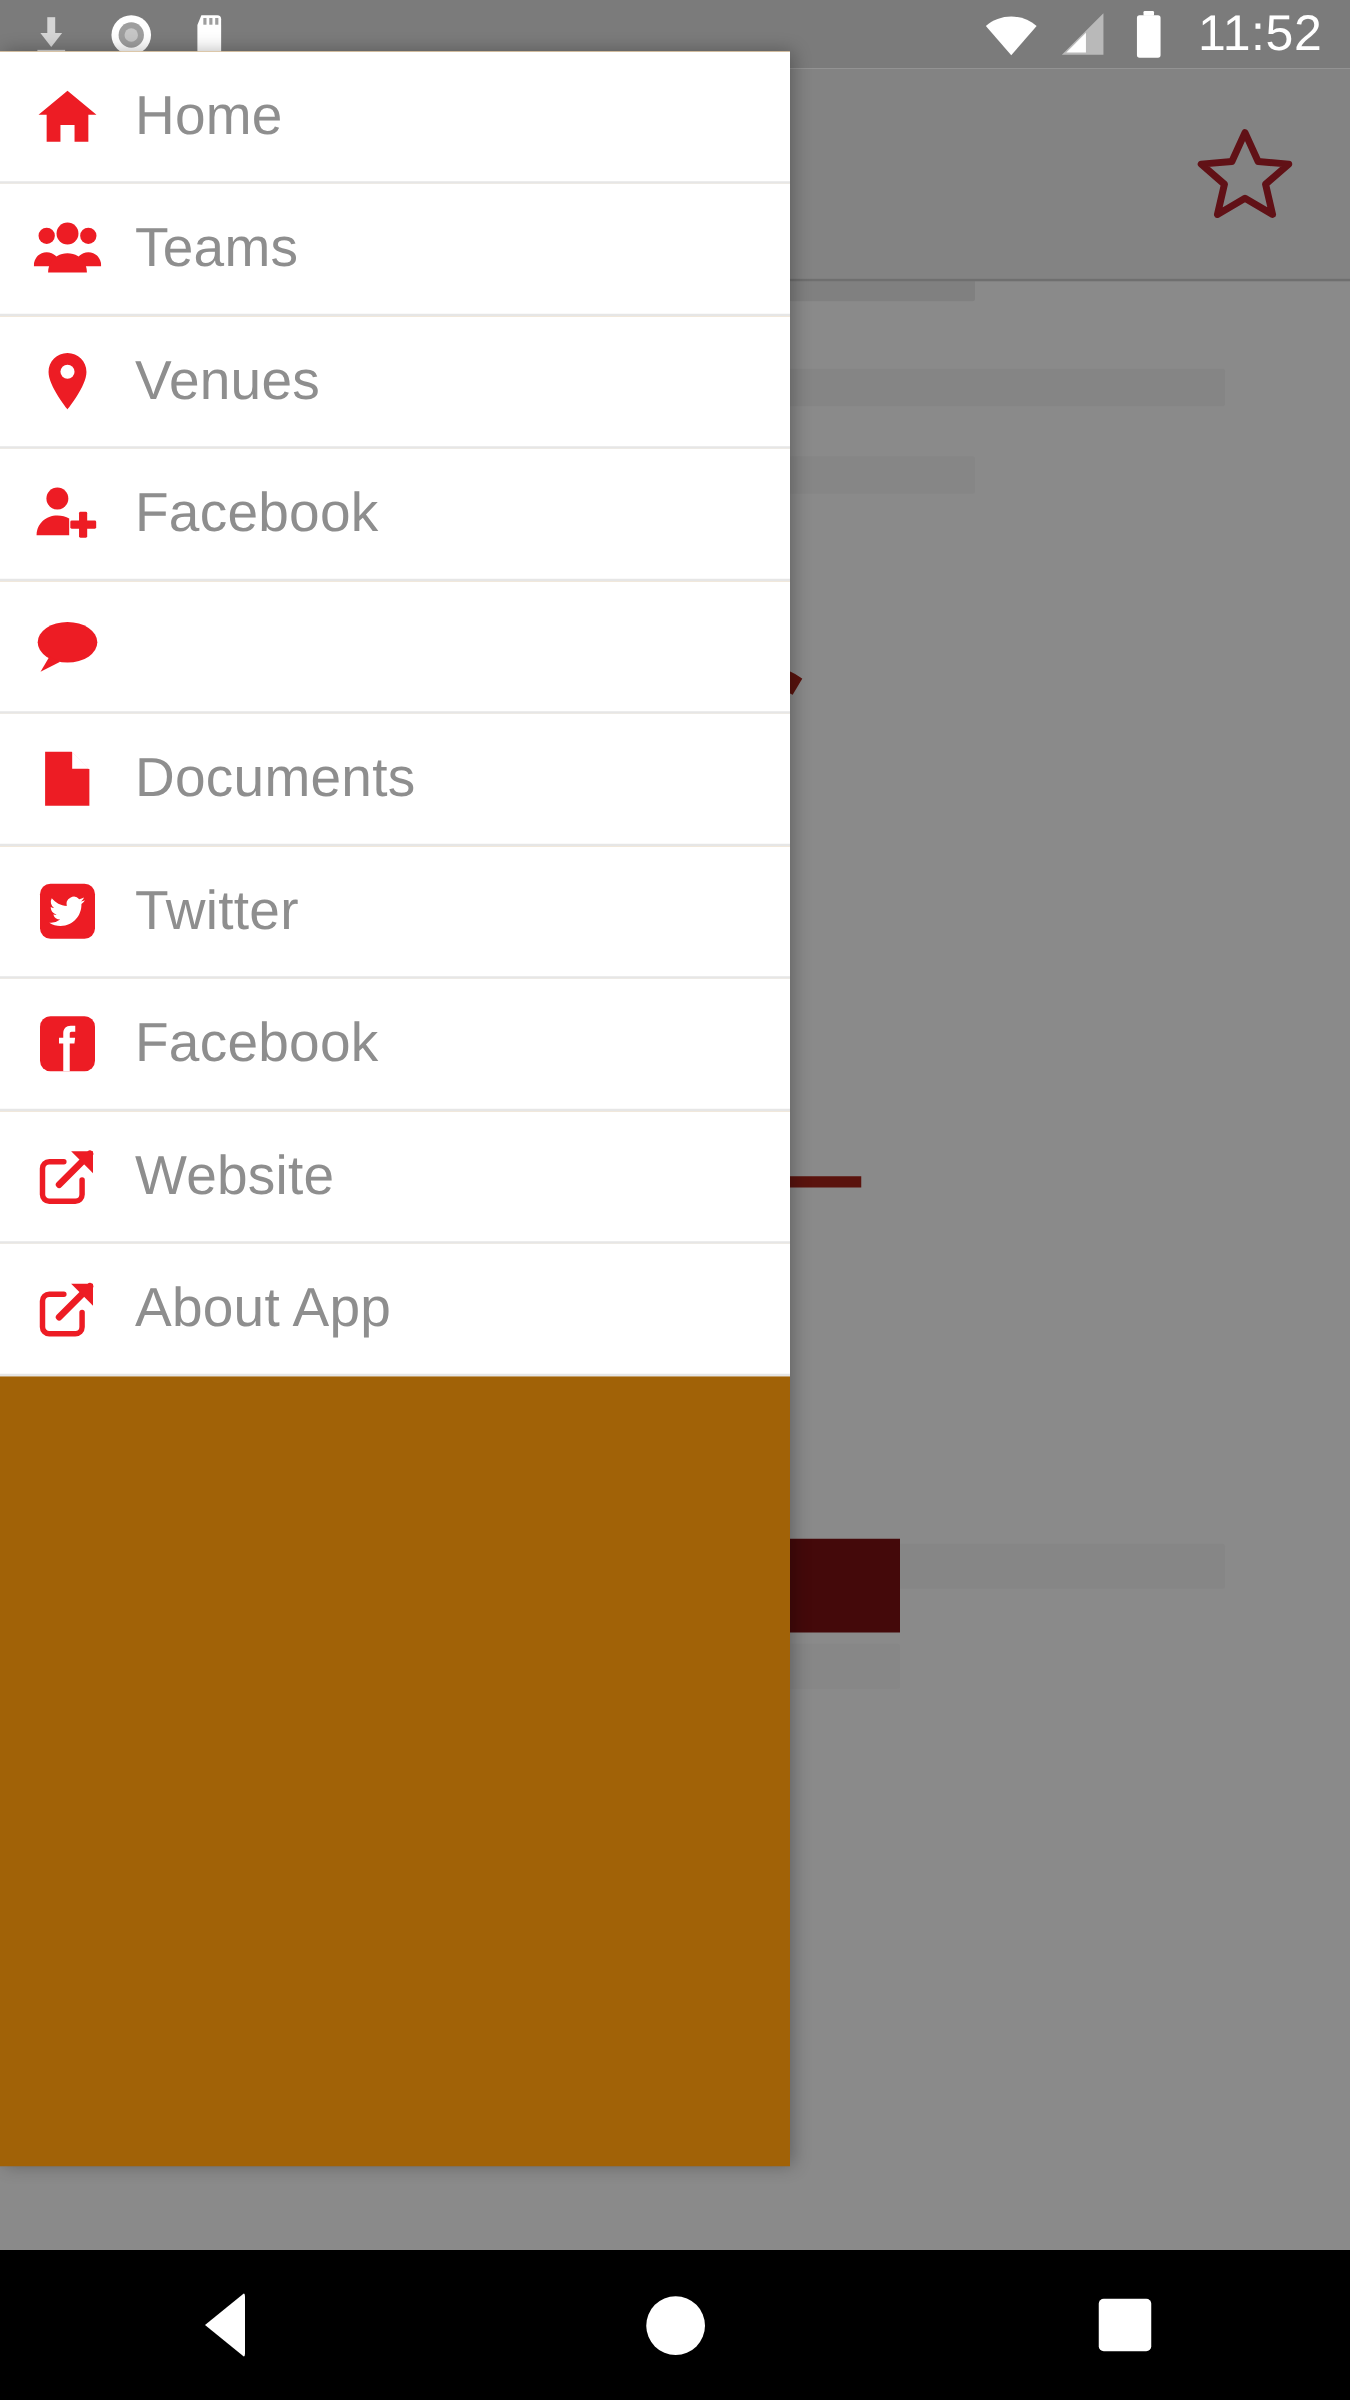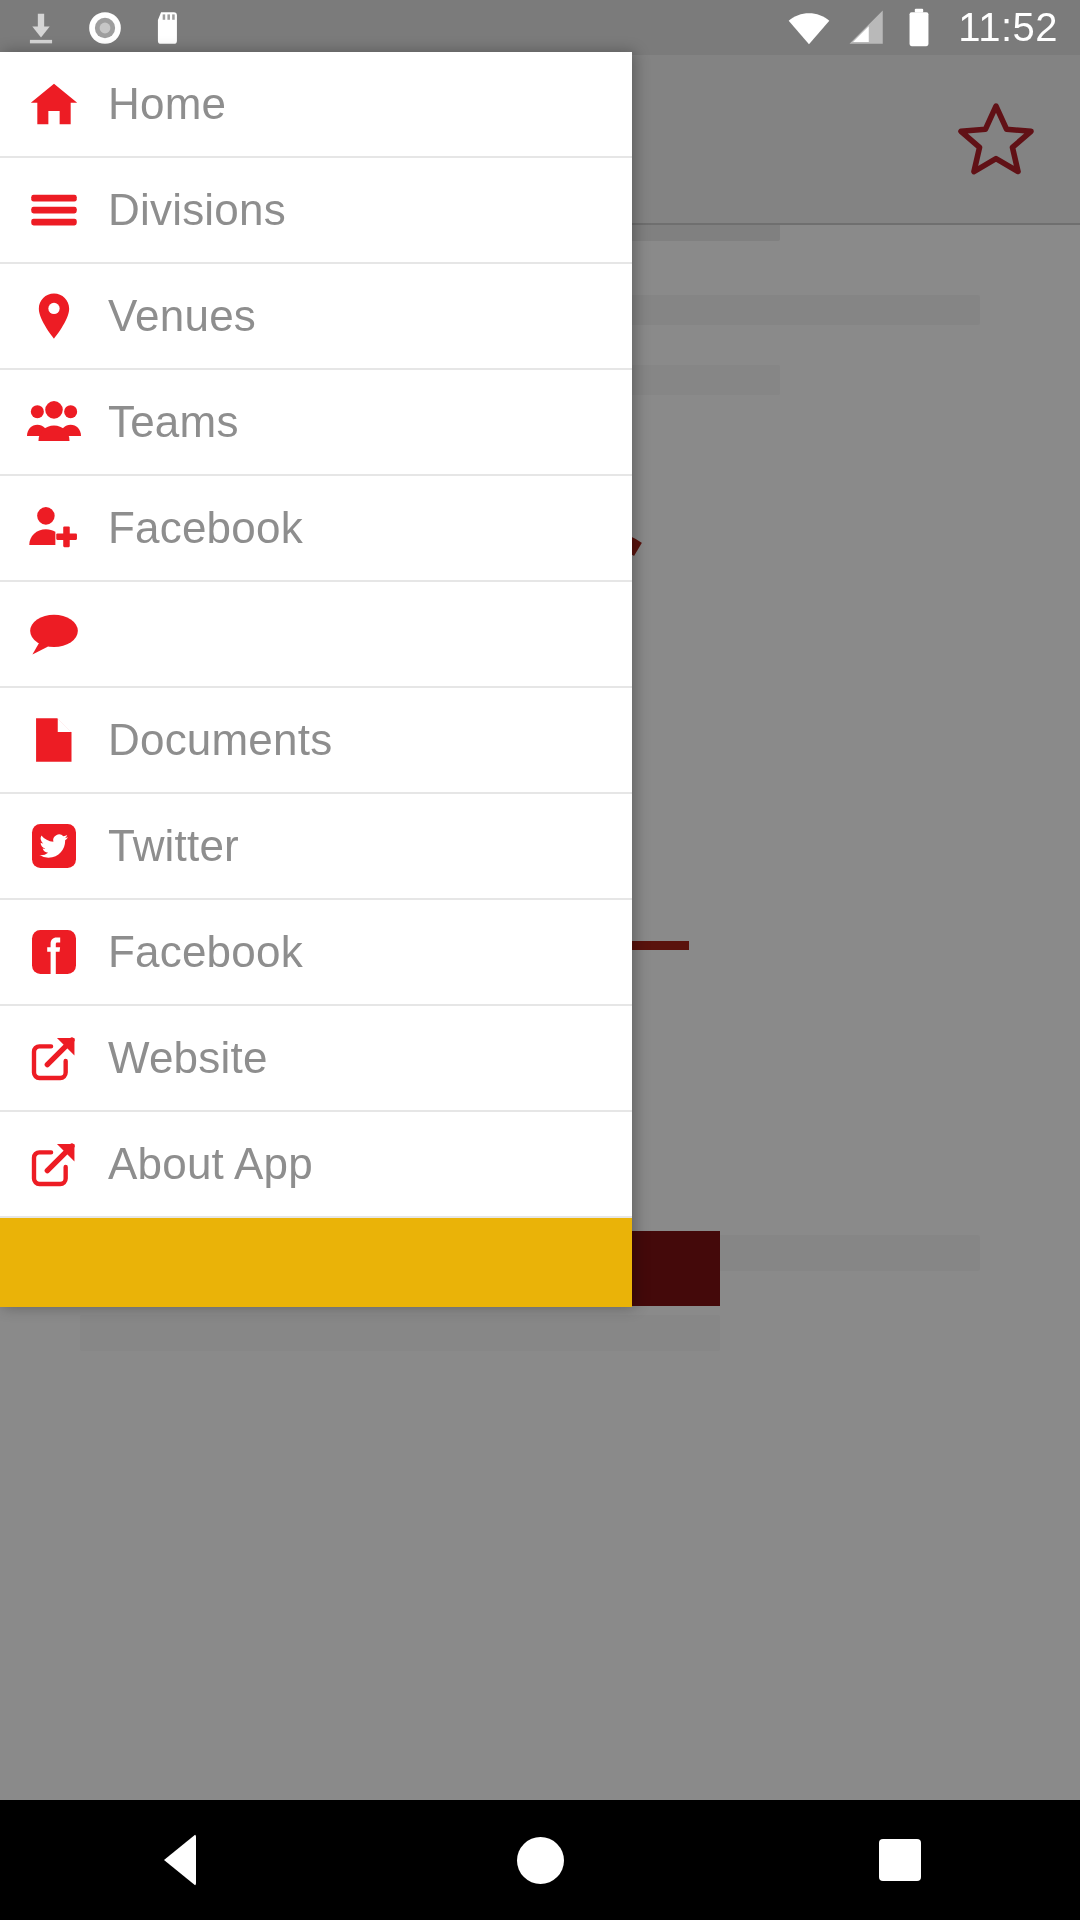--- a/index.html
+++ b/index.html
@@ -80,22 +80,22 @@
     background:#7b7b7b; display:flex; align-items:center;
     padding:0 22px; z-index:40;
   }
   #sb-left{ display:flex; align-items:center; gap:26px; }
   #sb-right{ margin-left:auto; display:flex; align-items:center; gap:14px; }
   #sb-clock{ color:#fff; font-size:40px; letter-spacing:.5px; margin-left:22px; }
   .sb-ic{ display:block; }
 
   
   #drawer{
-    position:absolute; left:0; top:52px; width:632px; height:1255px;
-    background:#eab308; z-index:50;
+    position:absolute; left:0; top:41px; width:632px; height:1692px;
+    background:#a16207; z-index:50;
     box-shadow:3px 0 14px rgba(0,0,0,.30);
     overflow:hidden;
   }
   .nav-item{
     position:relative; height:106px; width:100%;
     display:flex; align-items:center;
     border-bottom:2px solid #e6e6e6;
     background:#fff;
   }
   .nav-item:last-of-type{ border-bottom:2px solid #e6e6e6; }
@@ -216,55 +216,45 @@
 
     <div class="nav-item">
       <span class="nav-ic">
         <svg width="52" height="52" viewBox="0 0 24 24" fill="#ed1c24">
           <path d="M12 2.6 1.3 11.4h3v10h5.1v-6.2h5.2v6.2h5.1v-10h3z"></path>
         </svg>
       </span>
       <span class="nav-label">Home</span>
     </div>
 
-    <div class="nav-item">
-      <span class="nav-ic">
-        <svg width="52" height="52" viewBox="0 0 24 24" fill="#ed1c24">
-          <rect x="1.5" y="5" width="21" height="3.1" rx="1.1"></rect>
-          <rect x="1.5" y="10.5" width="21" height="3.1" rx="1.1"></rect>
-          <rect x="1.5" y="16" width="21" height="3.1" rx="1.1"></rect>
-        </svg>
-      </span>
-      <span class="nav-label">Divisions</span>
-    </div>
-
-    <div class="nav-item">
-      <span class="nav-ic">
-        <svg width="52" height="52" viewBox="0 0 24 24" fill="#ed1c24">
-          <path d="M12 1.6c-3.9 0-7 3.1-7 7 0 5.2 7 13.8 7 13.8s7-8.6 7-13.8c0-3.9-3.1-7-7-7z"></path>
-          <circle cx="12" cy="8.5" r="2.6" fill="#ffffff"></circle>
-        </svg>
-      </span>
-      <span class="nav-label">Venues</span>
-    </div>
 
     <div class="nav-item">
       <span class="nav-ic">
         <svg width="54" height="54" viewBox="0 0 24 24" fill="#ed1c24">
           <circle cx="4.6" cy="7.4" r="2.9"></circle>
           <circle cx="19.4" cy="7.4" r="2.9"></circle>
           <path d="M0 18.2c0-3 2.1-5 4.6-5s4.6 2 4.6 5z"></path>
           <path d="M14.8 18.2c0-3 2.1-5 4.6-5s4.6 2 4.6 5z"></path>
           <circle cx="12" cy="6.6" r="3.9"></circle>
           <path d="M5.1 20.4c0-4 3.1-6.8 6.9-6.8s6.9 2.8 6.9 6.8z"></path>
         </svg>
       </span>
       <span class="nav-label">Teams</span>
     </div>
 
+    <div class="nav-item">
+      <span class="nav-ic">
+        <svg width="52" height="52" viewBox="0 0 24 24" fill="#ed1c24">
+          <path d="M12 1.6c-3.9 0-7 3.1-7 7 0 5.2 7 13.8 7 13.8s7-8.6 7-13.8c0-3.9-3.1-7-7-7z"></path>
+          <circle cx="12" cy="8.5" r="2.6" fill="#ffffff"></circle>
+        </svg>
+      </span>
+      <span class="nav-label">Venues</span>
+    </div>
+
 
     <div class="nav-item">
       <span class="nav-ic">
         <svg width="54" height="54" viewBox="0 0 24 24" fill="#ed1c24">
           <circle cx="8.4" cy="6.6" r="3.9"></circle>
           <path d="M1 19.6c0-4.1 3.3-7 7.4-7 1.6 0 3 .4 4.2 1.1v5.9z"></path>
           <rect x="16.1" y="11.3" width="2.9" height="9.2" rx=".5"></rect>
           <rect x="13" y="14.4" width="9.2" height="2.9" rx=".5"></rect>
         </svg>
       </span>

